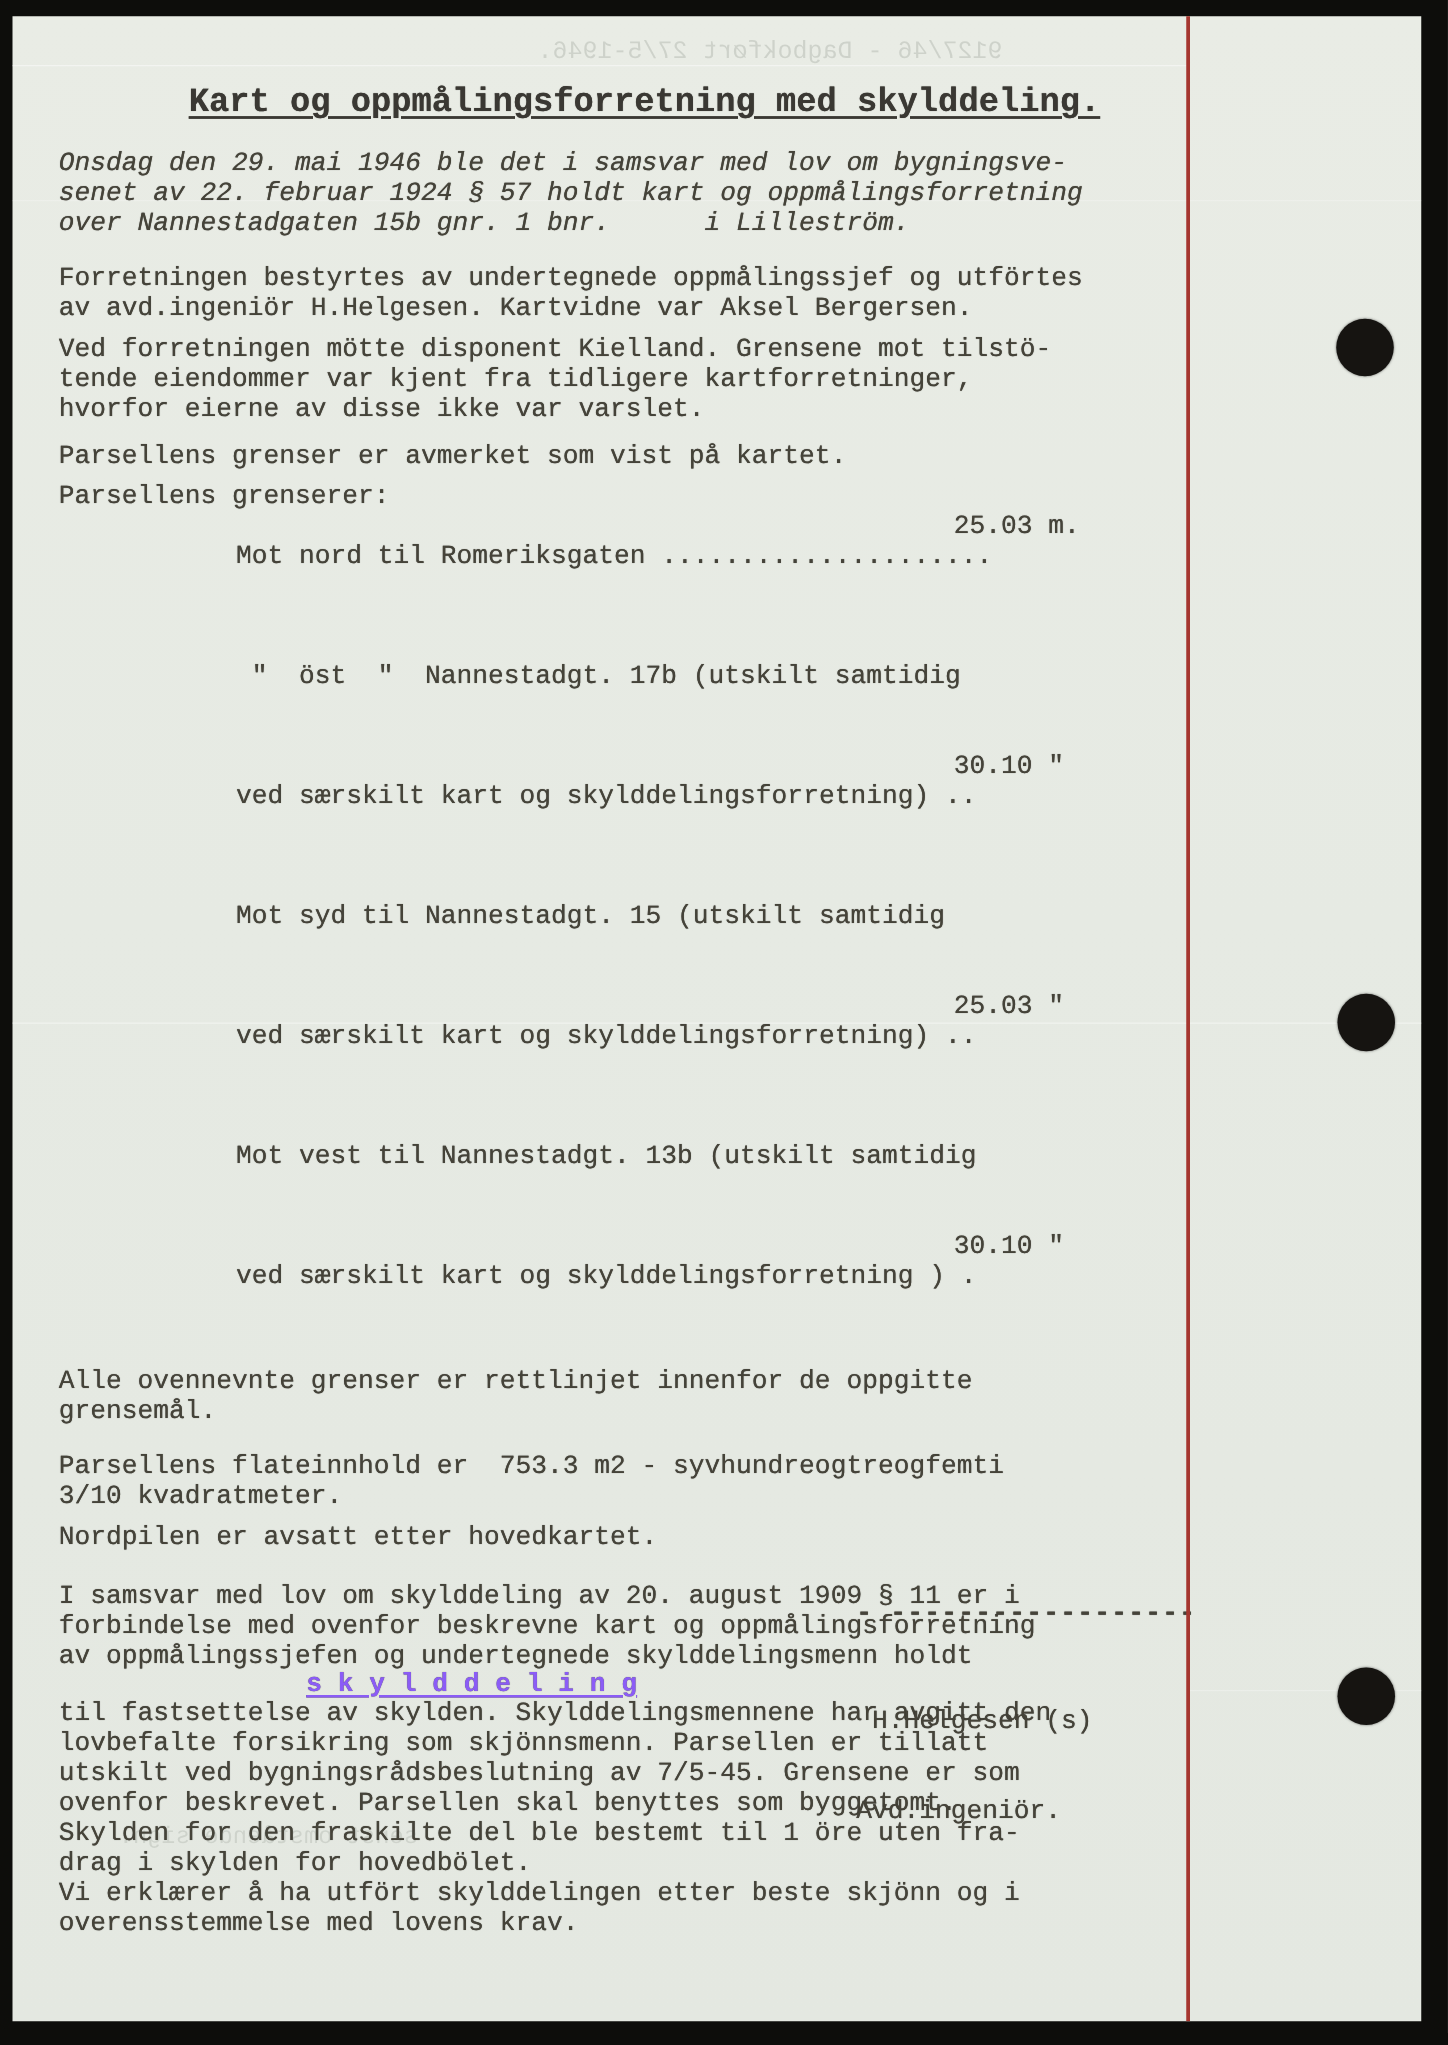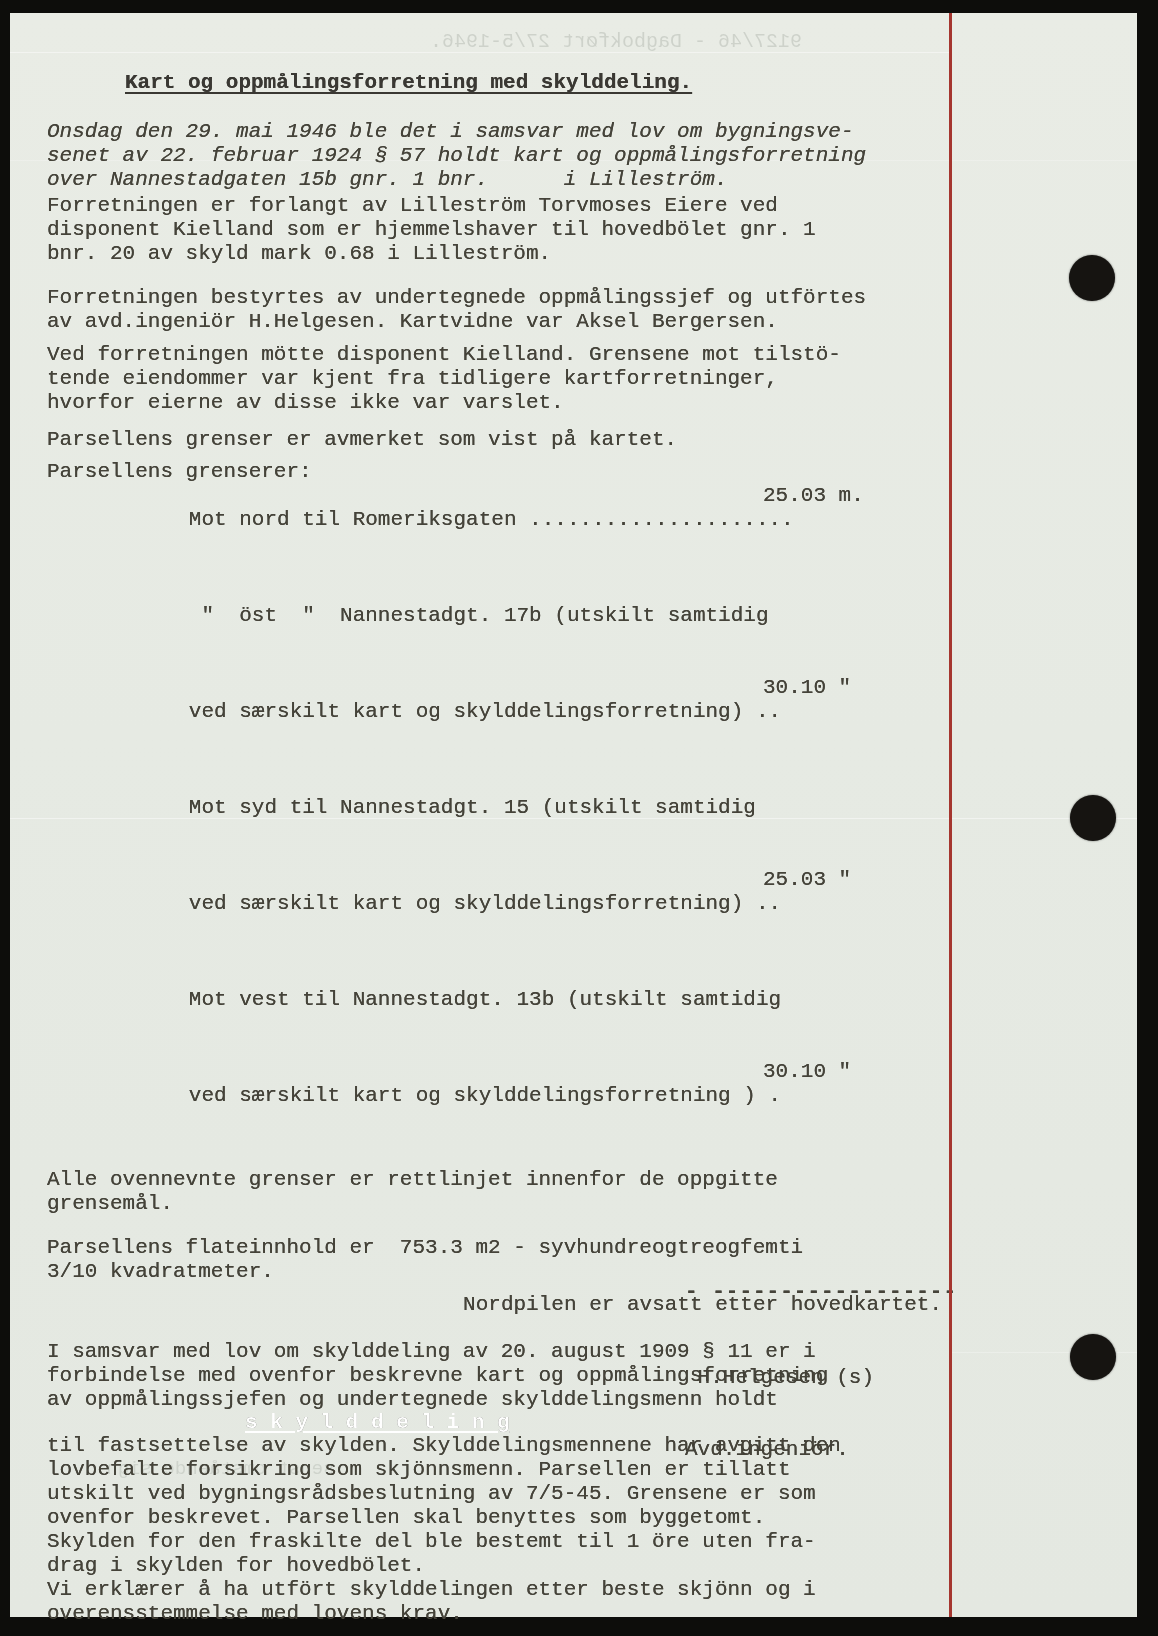--- a/index.html
+++ b/index.html
@@ -36,37 +36,37 @@
     font-size:20px;white-space:pre;
   }
   .ghost-top{left:430px;top:30px;}
   .ghost-bottom{left:95px;top:1458px;font-size:19px;opacity:.14;}
   .content{
     position:absolute;left:47px;top:70px;width:895px;
     color:#454339;font-size:21px;line-height:24px;
     text-shadow:0 0 .6px rgba(45,43,38,.85);
   }
   .title{
-    font-size:21px;font-weight:bold;color:#3a3833;
-    margin:0 0 24px 78px;line-height:26px;white-space:pre;
+    font-size:27px;font-weight:bold;color:#3a3833;
+    margin:0 0 24px 104px;line-height:26px;white-space:pre;
     text-decoration:underline;text-underline-offset:4px;text-decoration-thickness:2px;
   }
   .para{white-space:pre;margin:0 0 10px 0;}
   .para.m11{margin-bottom:2px;font-style:italic;}
   .para.m9{margin-bottom:9px;margin-top:20px;}
   .para.m8{margin-bottom:8px;margin-top:13px;}
   .para.m7{margin-bottom:7px;}
-  .para.m23{margin-bottom:23px;text-align:right;}
+  .para.m23{margin-bottom:23px;}
   .para.m0{margin-bottom:0;}
   .bhead{white-space:pre;}
   .brow{position:relative;padding-left:41px;white-space:pre;}
   .brow .bval{position:absolute;left:716px;top:0;white-space:pre;}
   .bsec{margin-bottom:12px;}
   .skyld{
-    margin:0 0 0 198px;font-weight:bold;color:#ffffff;white-space:pre;
+    margin:0 0 0 198px;font-weight:bold;color:#8b5cf6;white-space:pre;
     line-height:22px;
     text-decoration:underline;text-underline-offset:3px;text-decoration-thickness:2px;
   }
   .sigc{margin:8px 0 30px 321px;white-space:pre;}
   .sigr{position:absolute;left:685px;top:1232px;white-space:pre;
     color:#454339;font-size:21px;line-height:24px;
     text-shadow:0 0 .6px rgba(45,43,38,.85);}
   .sigr .dashline{letter-spacing:1px;margin-bottom:14px;font-weight:bold;}
 </style>
 </head>
@@ -81,23 +81,20 @@
   <div class="crease c4"></div>
 
   <div class="ghost ghost-top">9127/46 - Dagbokført 27/5-1946.</div>
 
   <div class="content">
     <h1 class="title">Kart og oppmålingsforretning med skylddeling.</h1>
 
     <div class="para m11">Onsdag den 29. mai 1946 ble det i samsvar med lov om bygningsve-
 senet av 22. februar 1924 § 57 holdt kart og oppmålingsforretning
 over Nannestadgaten 15b gnr. 1 bnr.      i Lilleström.</div>
-    <div class="para m10">Forretningen er forlangt av Lilleström Torvmoses Eiere ved
-disponent Kielland som er hjemmelshaver til hovedbölet gnr. 1
-bnr. 20 av skyld mark 0.68 i Lilleström.</div>
     <div class="para m9">Forretningen bestyrtes av undertegnede oppmålingssjef og utförtes
 av avd.ingeniör H.Helgesen. Kartvidne var Aksel Bergersen.</div>
     <div class="para m7">Ved forretningen mötte disponent Kielland. Grensene mot tilstö-
 tende eiendommer var kjent fra tidligere kartforretninger,
 hvorfor eierne av disse ikke var varslet.</div>
     <div class="para m8">Parsellens grenser er avmerket som vist på kartet.</div>
 
     <div class="bsec">
       <div class="bhead">Parsellens grenserer:</div>
       <div class="brow">

